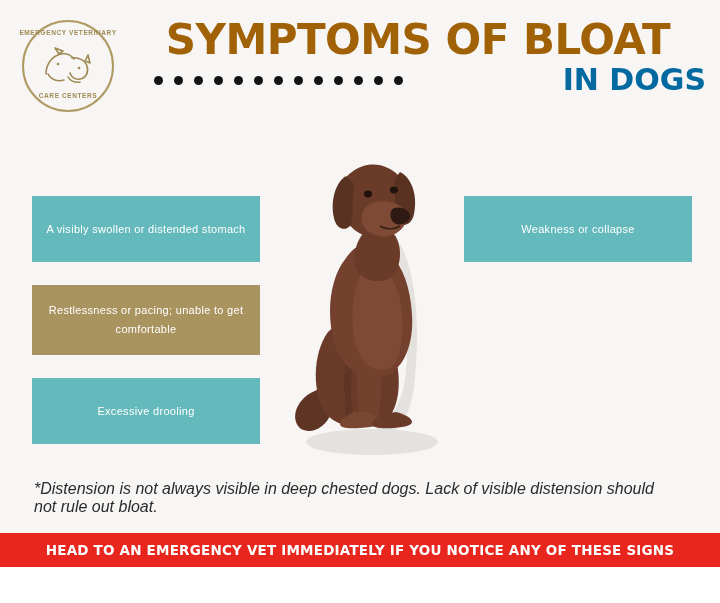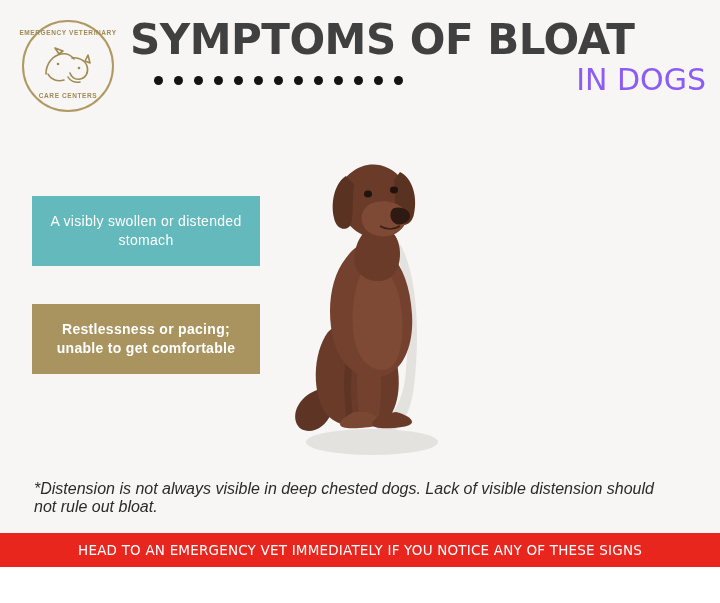--- a/index.html
+++ b/index.html
@@ -67,23 +67,23 @@
   .title-wrap {
     position: absolute;
     left: 130px;
     top: 16px;
     right: 8px;
   }
   .title-main {
     font-size: 42px;
     font-weight: bold;
     letter-spacing: -0.5px;
-    color: #404040;
+    color: #a16207;
     line-height: 48px;
-    text-align: left;
+    text-align: center;
     padding-right: 6px;
     font-family: "DejaVu Sans", sans-serif;
   }
   .title-row2 {
     position: relative;
     height: 40px;
     margin-top: 2px;
   }
   .dots {
     position: absolute;
@@ -96,56 +96,56 @@
     width: 9px;
     height: 9px;
     border-radius: 50%;
     background: #141414;
   }
   .title-sub {
     position: absolute;
     right: 6px;
     top: -4px;
     font-size: 30px;
-    font-weight: normal;
+    font-weight: bold;
     letter-spacing: 0px;
-    color: #8b5cf6;
+    color: #0369a1;
     font-family: "DejaVu Sans", sans-serif;
   }
 
   
   .content {
     position: relative;
     height: 360px;
   }
   .col {
     position: absolute;
     top: 78px;
     width: 228px;
   }
   .col-left { left: 32px; }
   .col-right { right: 28px; }
 
   .sym {
     color: #ffffff;
-    font-size: 14px;
+    font-size: 11px;
     line-height: 19px;
     letter-spacing: 0.3px;
     text-align: center;
     padding: 16px 14px;
-    margin-bottom: 38px;
+    margin-bottom: 23px;
     box-sizing: border-box;
     min-height: 66px;
     display: flex;
     align-items: center;
     justify-content: center;
   }
   .sym.teal { background: #63b9bc; }
   .sym.tan  { background: #a9935f; }
-  .sym.h3   { min-height: 66px; font-weight: bold; }
+  .sym.h3   { min-height: 66px; }
 
   
   .dog {
     position: absolute;
     left: 268px;
     top: 8px;
     width: 190px;
     height: 340px;
   }
 
@@ -170,21 +170,21 @@
     bottom: 36px;
     height: 34px;
     background: #e8261e;
     display: flex;
     align-items: center;
     justify-content: center;
   }
   .banner-text {
     color: #ffffff;
     font-size: 13.5px;
-    font-weight: normal;
+    font-weight: bold;
     letter-spacing: 0.2px;
     font-family: "DejaVu Sans", sans-serif;
   }
   .bottom-strip {
     position: absolute;
     left: 0;
     right: 0;
     bottom: 0;
     height: 36px;
     background: #ffffff;
@@ -238,23 +238,25 @@
         <div class="title-sub">IN DOGS</div>
       </div>
     </div>
   </div>
 
   <div class="content">
 
     <div class="col col-left">
       <div class="sym teal">A visibly swollen or distended stomach</div>
       <div class="sym tan h3">Restlessness or pacing; unable to get comfortable</div>
+      <div class="sym teal">Excessive drooling</div>
     </div>
 
     <div class="col col-right">
+      <div class="sym teal">Weakness or collapse</div>
     </div>
 
     <div class="dog">
       <svg viewBox="0 0 190 340" width="190" height="340" aria-hidden="true">
 
         <g fill="#e4e2df">
           <ellipse cx="104" cy="316" rx="66" ry="13"></ellipse>
           <path d="M132 118 C150 150 152 210 146 260 C142 292 130 308 112 312 L108 300 C126 292 136 272 138 244 C142 200 140 150 126 124 Z"></path>
         </g>
 

